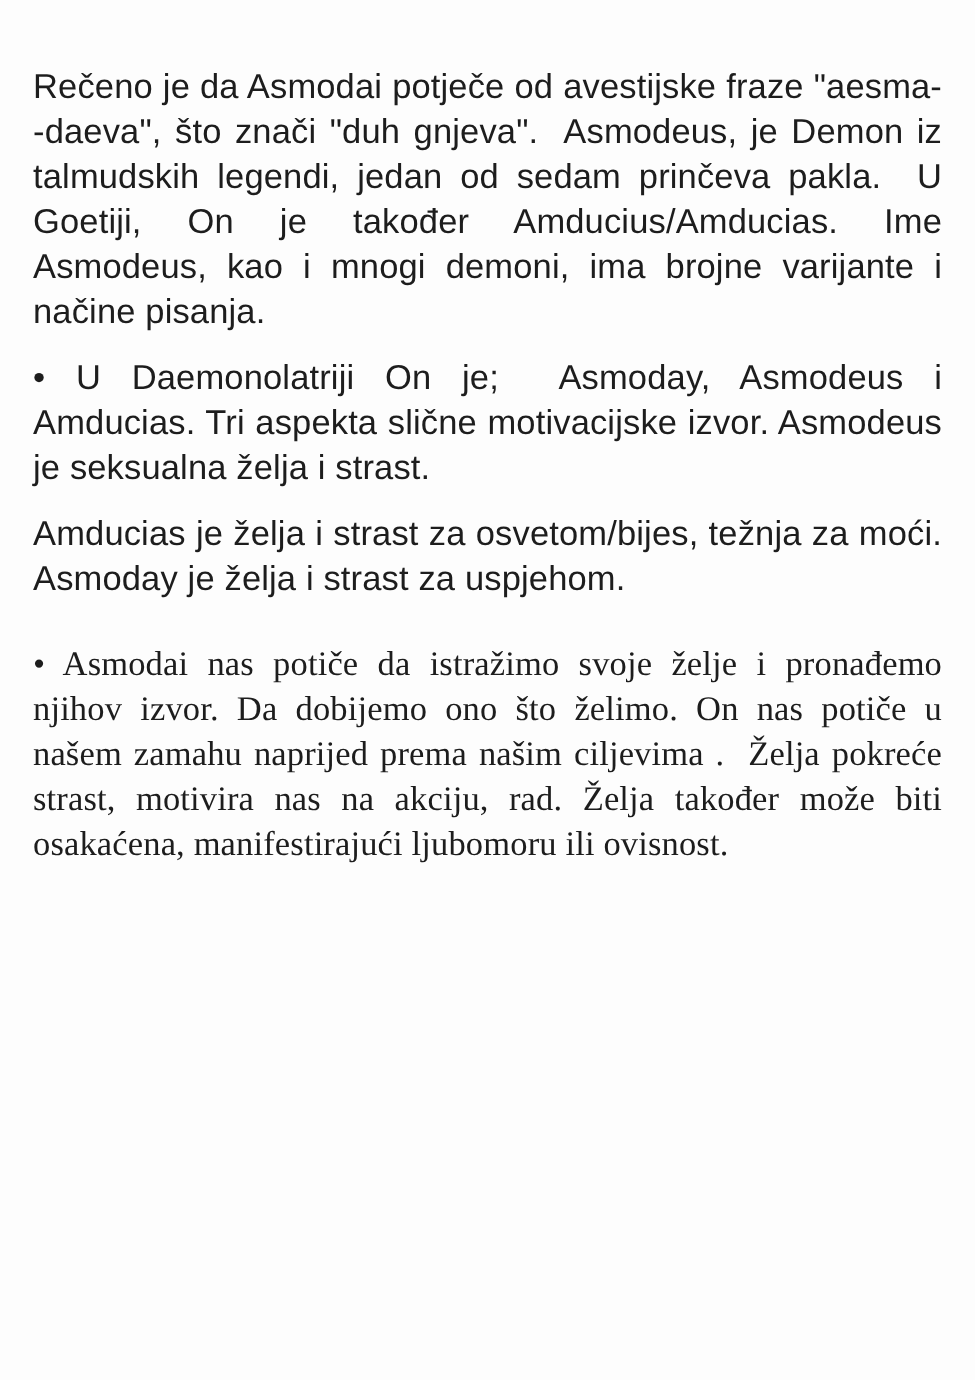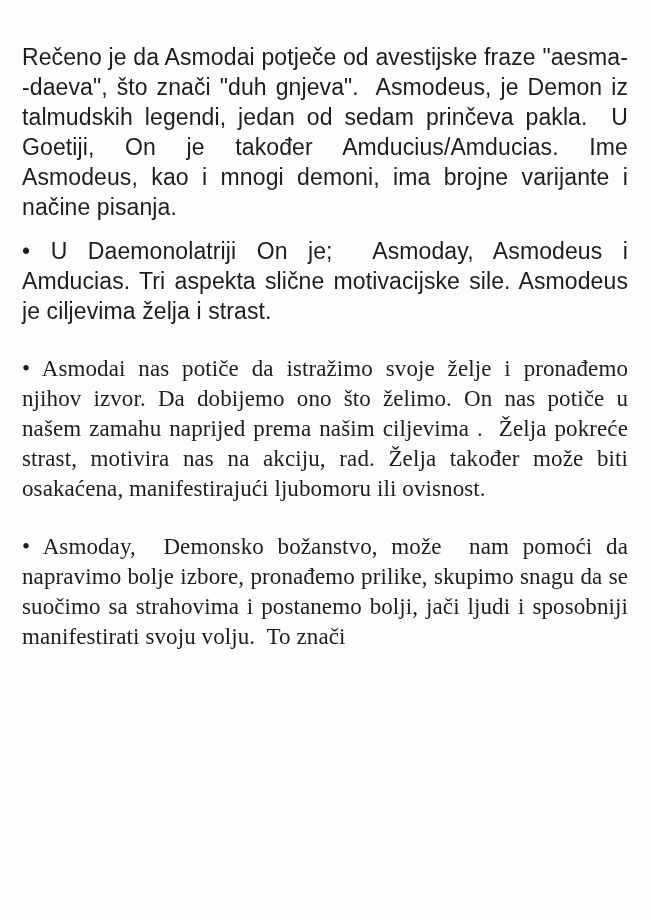--- a/index.html
+++ b/index.html
@@ -39,17 +39,17 @@
   .bullet-marker {
     display: inline;
   }
 </style>
 </head>
 <body style="background: rgb(253, 253, 253);">
 
 <div class="page">
   <div class="doc-body" style="color: rgb(29, 29, 29);">
       <p>Rečeno je da Asmodai potječe od avestijske fraze "aesma--daeva", što znači "duh gnjeva".  Asmodeus, je Demon iz talmudskih legendi, jedan od sedam prinčeva pakla.  U Goetiji, On je također Amducius/Amducias. Ime Asmodeus, kao i mnogi demoni, ima brojne varijante i načine pisanja.</p>
-      <p><span class="bullet-marker">• </span><span>U Daemonolatriji On je;  Asmoday, Asmodeus i Amducias. Tri aspekta slične motivacijske sile. Asmodeus je ciljevima želja i strast.</span></p>
+      <p><span class="bullet-marker">• </span><span>U Daemonolatriji On je;  Asmoday, Asmodeus i Amducias. Tri aspekta slične motivacijske izvor. Asmodeus je seksualna želja i strast.</span></p>
+      <p>Amducias je želja i strast za osvetom/bijes, težnja za moći. Asmoday je želja i strast za uspjehom.</p>
       <p class="gap-large"><span class="bullet-marker">• </span><span>Asmodai nas potiče da istražimo svoje želje i pronađemo njihov izvor. Da dobijemo ono što želimo. On nas potiče u našem zamahu naprijed prema našim ciljevima .  Želja pokreće strast, motivira nas na akciju, rad. Želja također može biti osakaćena, manifestirajući ljubomoru ili ovisnost.</span></p>
-      <p class="gap-large"><span class="bullet-marker">• </span><span>Asmoday,  Demonsko božanstvo, može  nam pomoći da napravimo bolje izbore, pronađemo prilike, skupimo snagu da se suočimo sa strahovima i postanemo bolji, jači ljudi i sposobniji manifestirati svoju volju.  To znači</span></p>
     </div>
 </div>
 
 </body></html>

